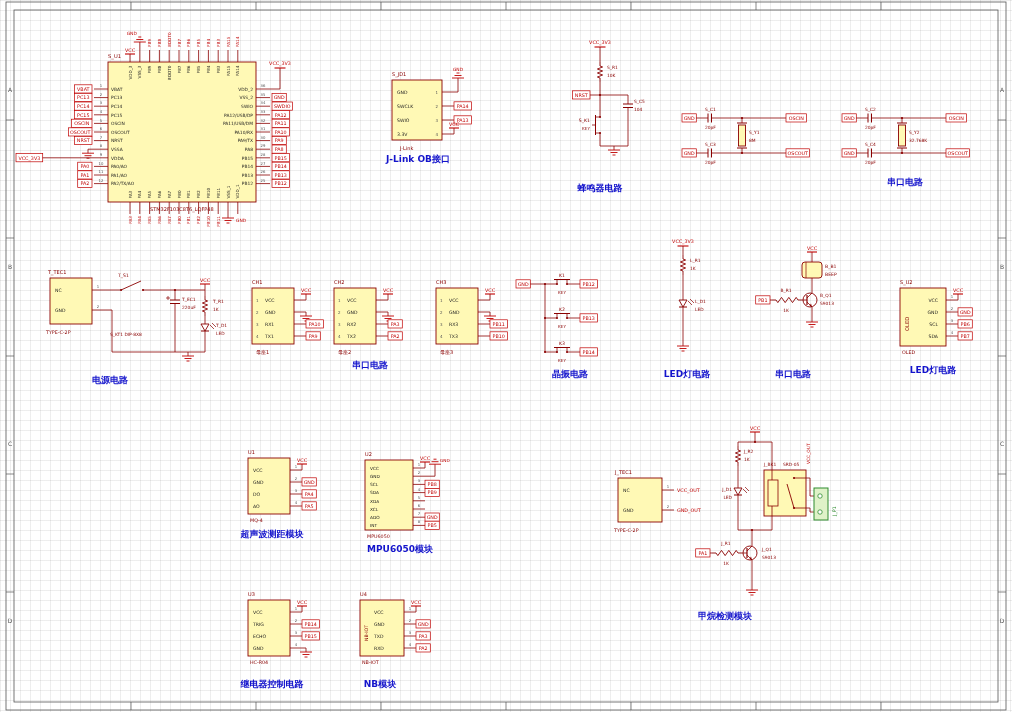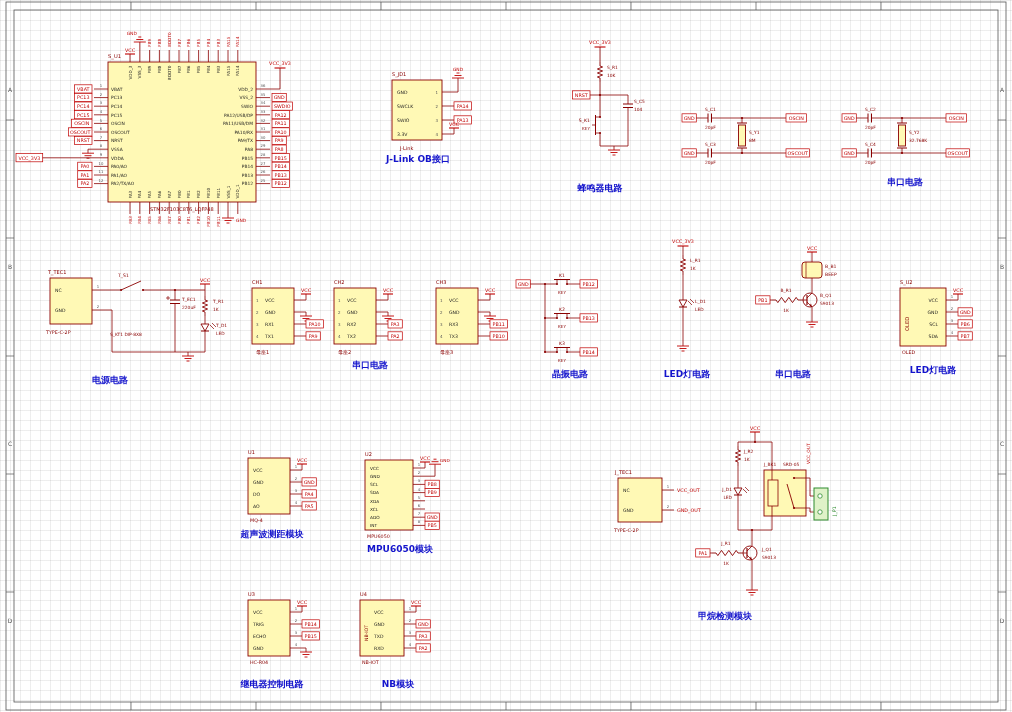--- a/index.html
+++ b/index.html
@@ -808,15 +808,15 @@
   <div class="mtitle" style="left:905px;top:176px">串口电路</div>
   <div class="mtitle" style="left:110px;top:374px">电源电路</div>
   <div class="mtitle" style="left:370px;top:359px">串口电路</div>
   <div class="mtitle" style="left:570px;top:368px">晶振电路</div>
   <div class="mtitle" style="left:687px;top:368px">LED灯电路</div>
   <div class="mtitle" style="left:793px;top:368px">串口电路</div>
   <div class="mtitle" style="left:933px;top:364px">LED灯电路</div>
   <div class="mtitle" style="left:272px;top:528px">超声波测距模块</div>
   <div class="mtitle" style="left:400px;top:543px">MPU6050模块</div>
   <div class="mtitle" style="left:272px;top:678px">继电器控制电路</div>
-  <div class="mtitle" style="left:398px;top:678px">NB模块</div>
+  <div class="mtitle" style="left:380px;top:678px">NB模块</div>
   <div class="mtitle" style="left:725px;top:610px">甲烷检测模块</div>
 </div>
 
 </body></html>

